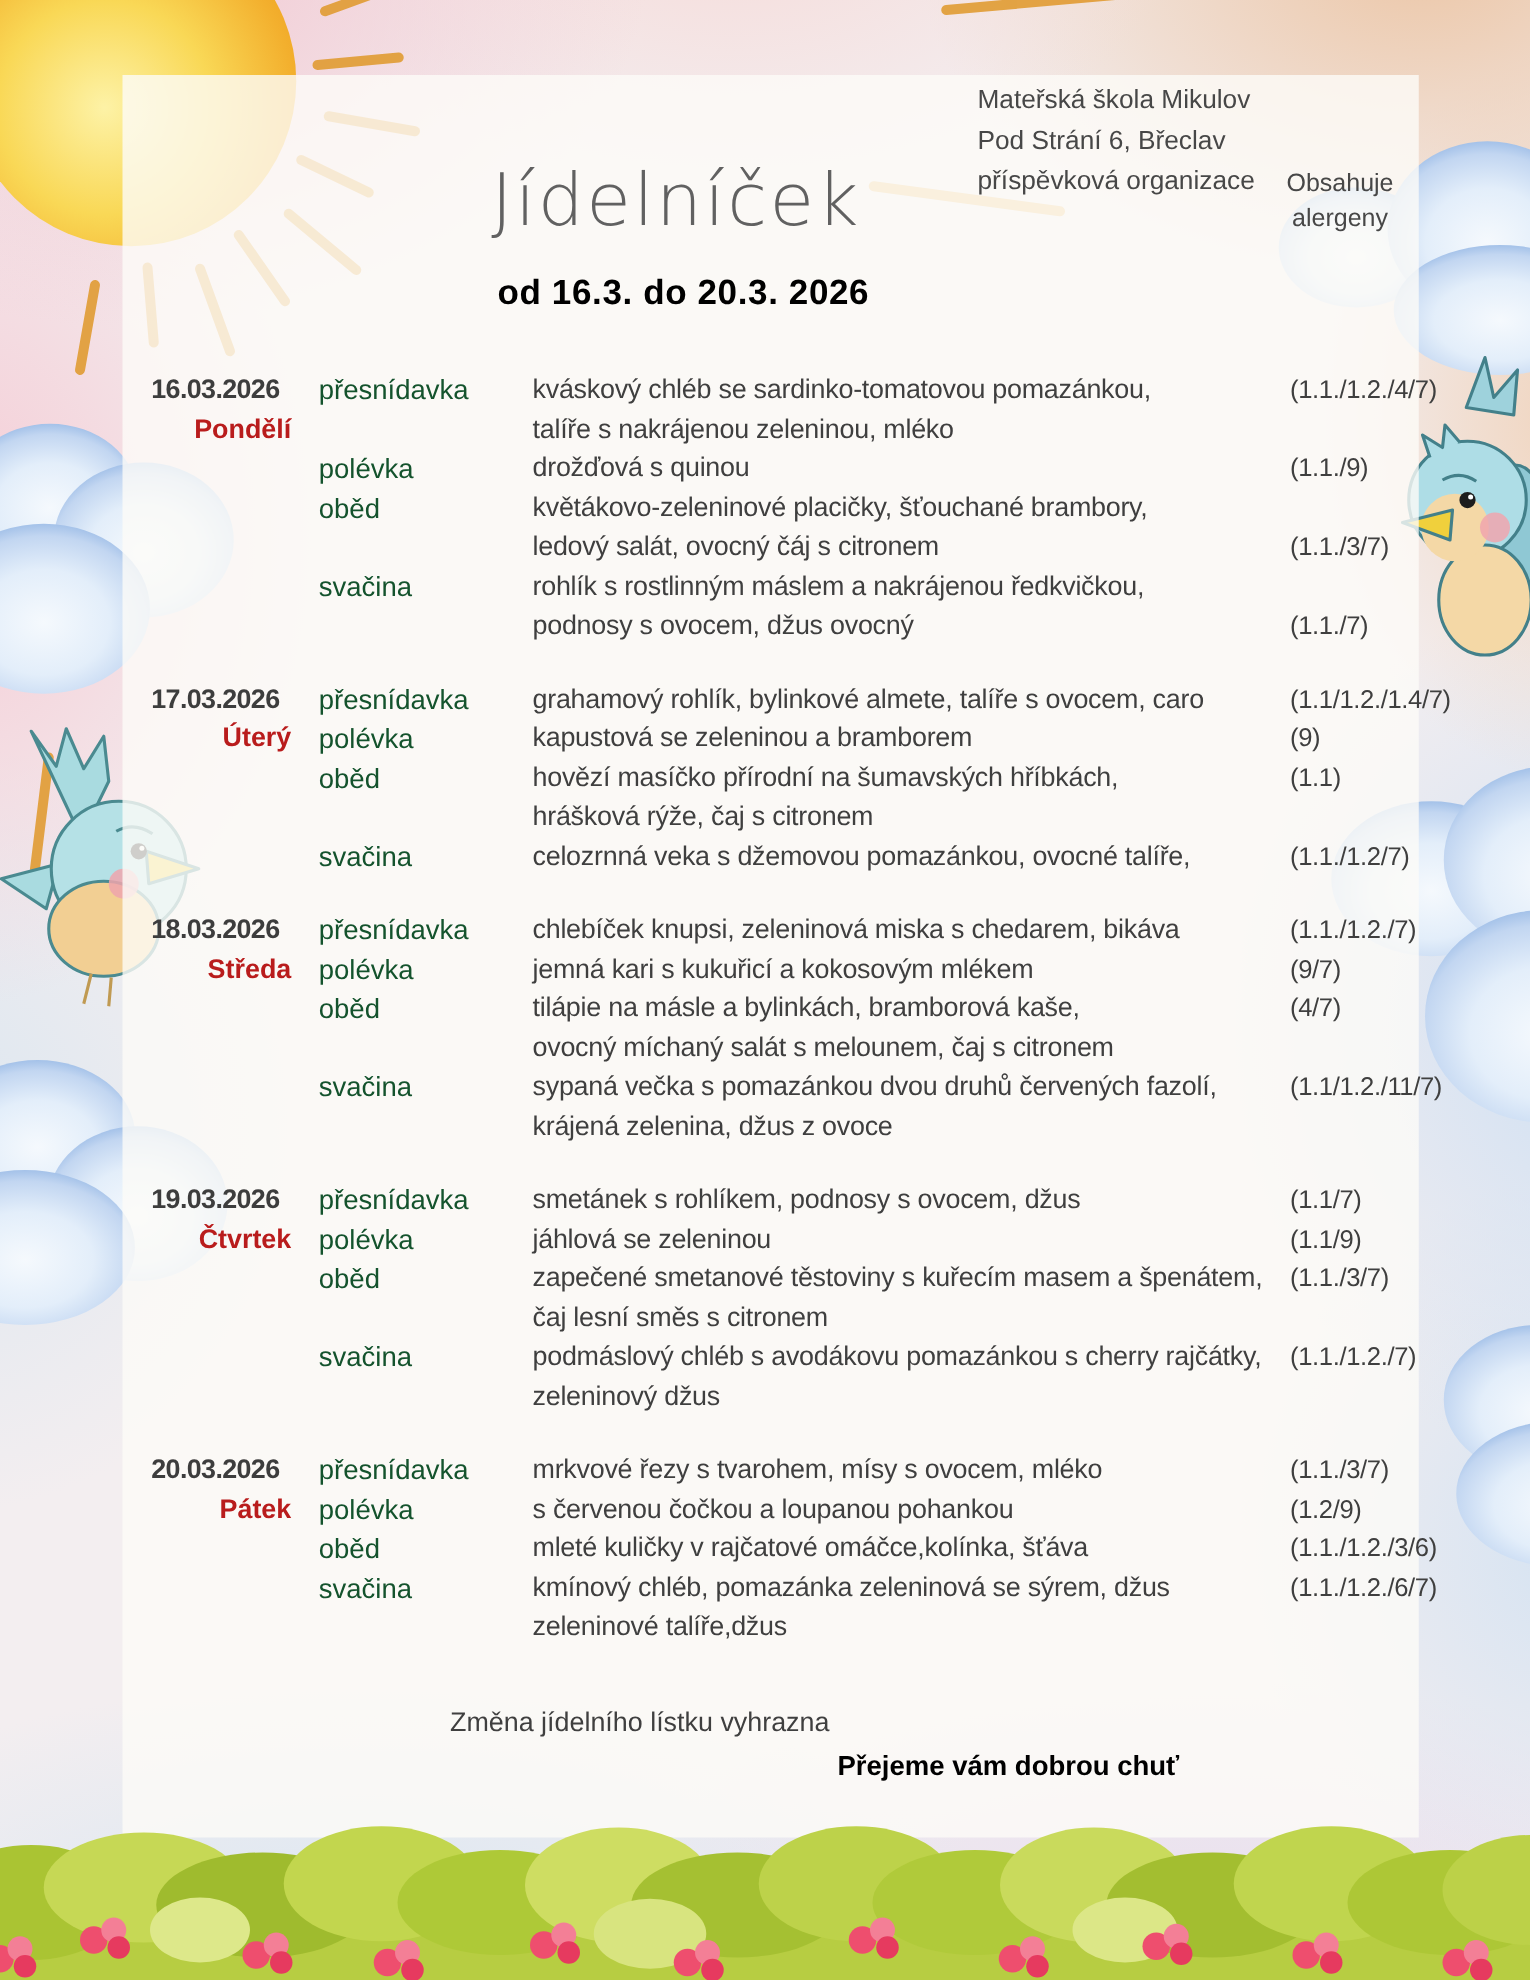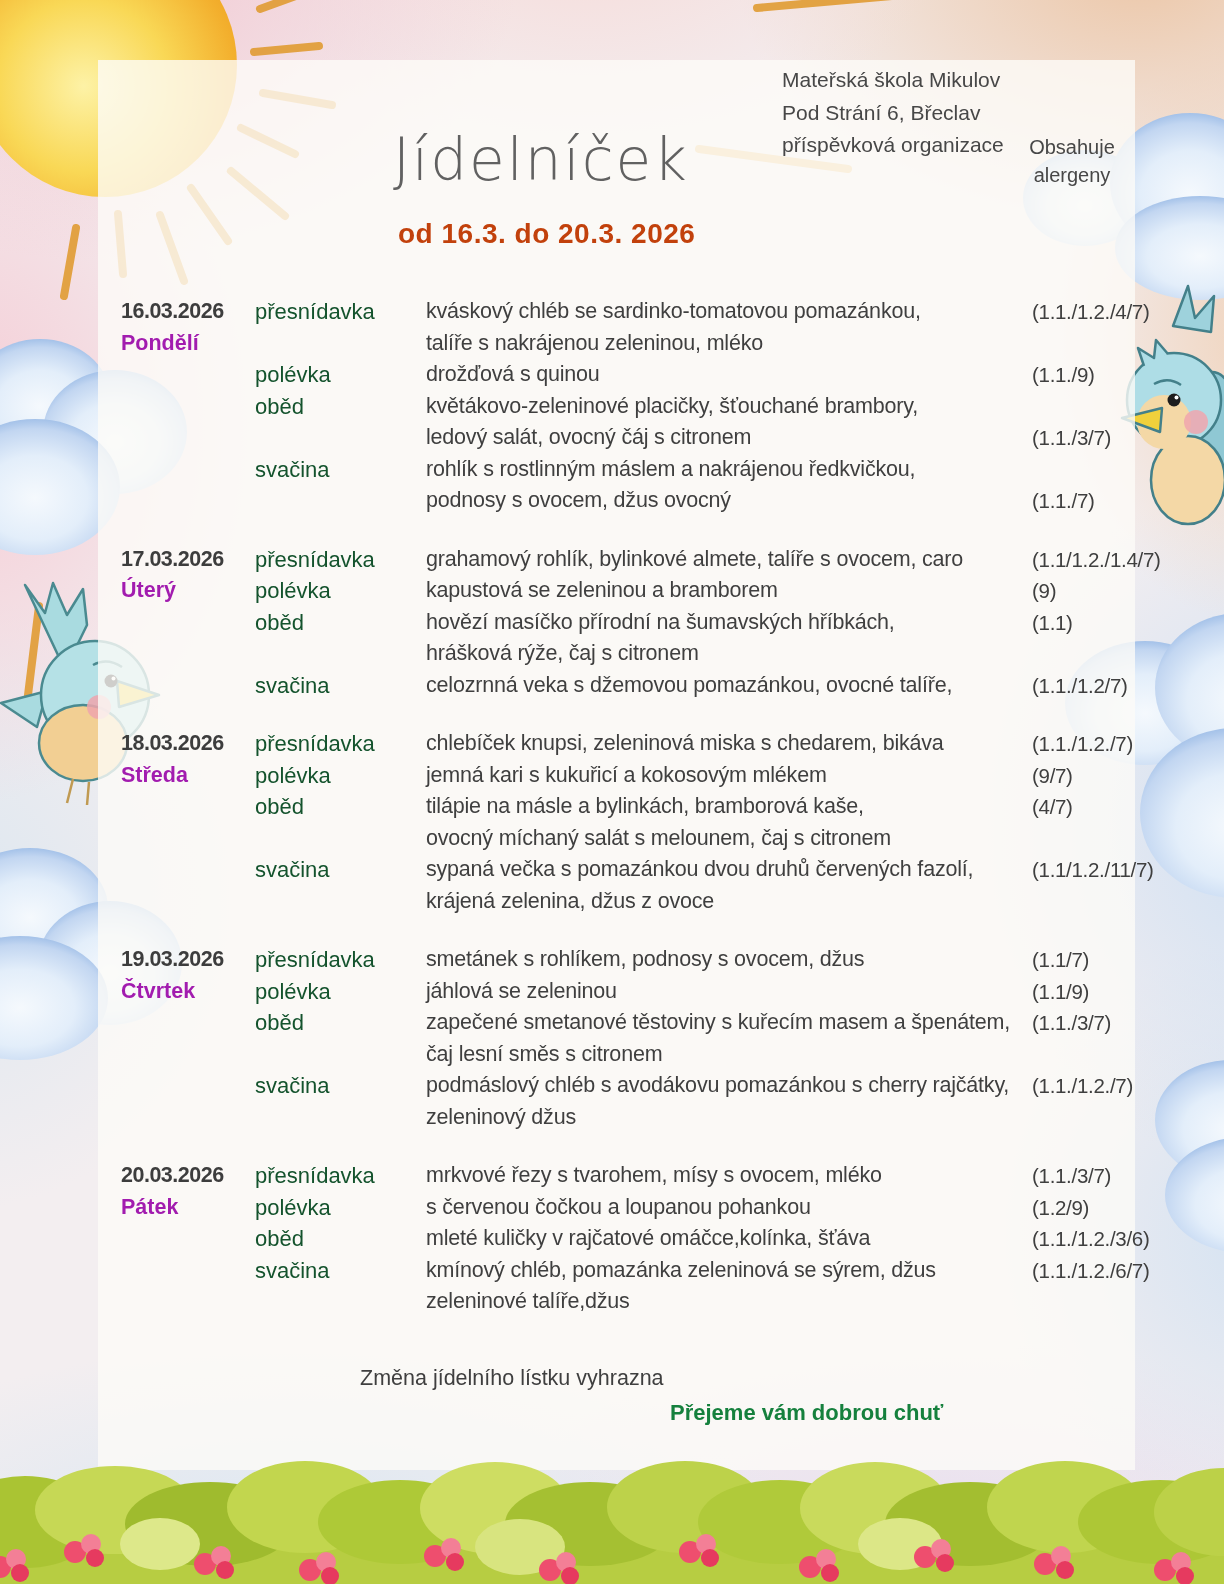--- a/index.html
+++ b/index.html
@@ -24,37 +24,37 @@
   .sheet{
     position:absolute;left:98px;top:60px;width:1037px;height:1410px;
     background:rgba(253,251,248,0.8);z-index:2;
   }
   .sheet *{position:relative;}
   .school{position:absolute;left:684px;top:4px;font-size:21px;line-height:32.5px;color:#474747;}
   .title{
     position:absolute;left:295px;top:66px;font-size:58px;font-weight:300;
     color:#616161;letter-spacing:2px;font-family:"DejaVu Sans",sans-serif;
   }
-  .subtitle{position:absolute;left:300px;top:158px;font-size:28px;font-weight:bold;color:#c2410c;letter-spacing:0.5px;}
+  .subtitle{position:absolute;left:300px;top:158px;font-size:28px;font-weight:bold;color:#000000;letter-spacing:0.5px;}
   .allergen-note{position:absolute;left:912px;top:73px;width:124px;text-align:center;font-size:20px;line-height:28px;color:#474747;}
   
   .menu{position:absolute;left:2px;top:236px;width:1212px;}
   .day-block{display:flex;margin-bottom:27px;}
   .date-cell{flex:none;width:134px;padding-left:21px;}
   .date{font-weight:bold;font-size:21.5px;line-height:31.5px;letter-spacing:-0.5px;color:#3d3d3d;white-space:nowrap;}
-  .day-name{font-weight:bold;font-size:21.5px;line-height:31.5px;text-align:left;width:112px;color:#a21caf;}
+  .day-name{font-weight:bold;font-size:21.5px;line-height:31.5px;text-align:right;width:112px;color:#b91c1c;}
   .rows{flex:1;}
   .meal-row{display:flex;}
   .meal-label{flex:none;width:127px;font-size:22px;line-height:31.5px;color:#14532d;}
   .meal-lines{flex:1;margin-left:44px;}
   .line{display:flex;line-height:31.5px;}
   .food{flex:none;width:606px;font-size:21.5px;white-space:nowrap;letter-spacing:-0.2px;color:#3f3f3f;}
   .allergen{flex:none;font-size:20.5px;white-space:nowrap;letter-spacing:-0.3px;color:#3f3f3f;}
   .change-note{position:absolute;left:262px;top:1306px;font-size:21.5px;color:#3f3f3f;}
-  .wish{position:absolute;left:572px;top:1340px;font-size:22px;font-weight:bold;color:#15803d;}
+  .wish{position:absolute;left:572px;top:1340px;font-size:22px;font-weight:bold;color:#000000;}
 </style>
 </head>
 <body>
 
 <svg width="0" height="0" style="position:absolute">
   <defs>
     <radialGradient id="cloudGrad" cx="50%" cy="58%" r="62%">
       <stop offset="0%" stop-color="#f5f9fd"></stop>
       <stop offset="50%" stop-color="#e3eefa"></stop>
       <stop offset="82%" stop-color="#c2d6f1"></stop>

